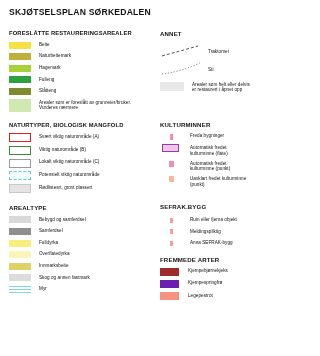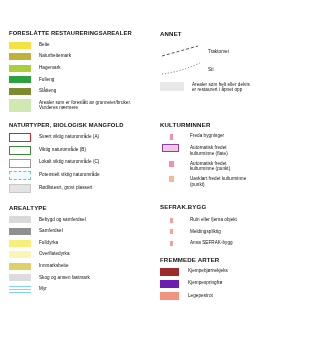--- a/index.html
+++ b/index.html
@@ -62,20 +62,21 @@
     width:42px;height:16px;flex:0 0 42px;margin-right:6px;
     position:relative;
   }
   .annet-row{display:flex;align-items:center;margin-bottom:2px;}
 </style>
 </head>
 <body>
 
 <div class="page">
 
+  <div class="title">SKJØTSELSPLAN SØRKEDALEN</div>
 
   <div class="col col-left">
 
     <div class="sect">
       <div class="sect-title wide">FORESLÅTTE RESTAURERINGSAREALER</div>
 
       <div class="row">
         <span class="sw" style="background:#f5e242"></span>
         <span class="lbl">Beite</span>
       </div>

